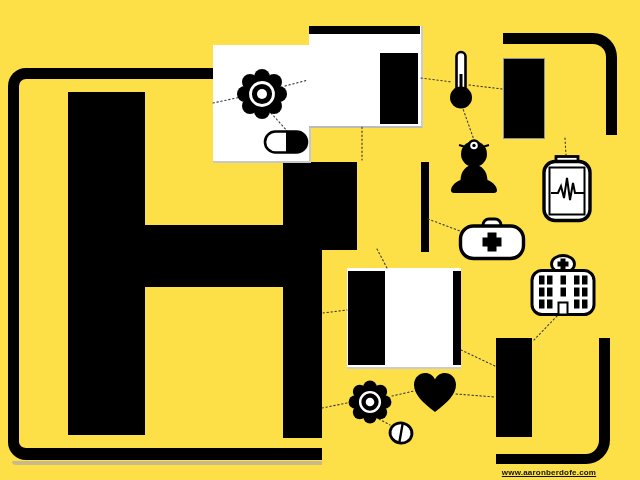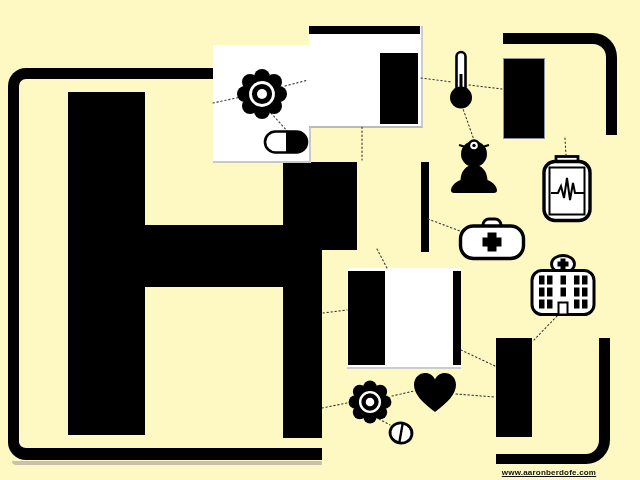--- a/index.html
+++ b/index.html
@@ -1,16 +1,16 @@
 <!DOCTYPE html>
 <html><head>
 <meta charset="utf-8">
 <style>
   html,body{margin:0;padding:0;background:#fff;}
-  #stage{position:relative;width:640px;height:480px;background:#fef9c3;overflow:hidden;
+  #stage{position:relative;width:640px;height:480px;background:#fde047;overflow:hidden;
          font-family:"Liberation Sans",sans-serif;}
   .abs{position:absolute;}
   .blk{position:absolute;background:#000;}
   .card{position:absolute;background:#fff;}
   #frame{left:8px;top:68px;width:314px;height:392px;box-sizing:border-box;
          border-left:11px solid #000;border-top:11px solid #000;border-bottom:12px solid #000;
          border-radius:18px 0 0 18px;}
   #frame-shadow{left:12px;top:461px;width:310px;height:4px;background:#b6aea6;
          border-radius:0 0 0 8px;opacity:.75;}
   #card-a{left:213px;top:45px;width:96px;height:116px;

